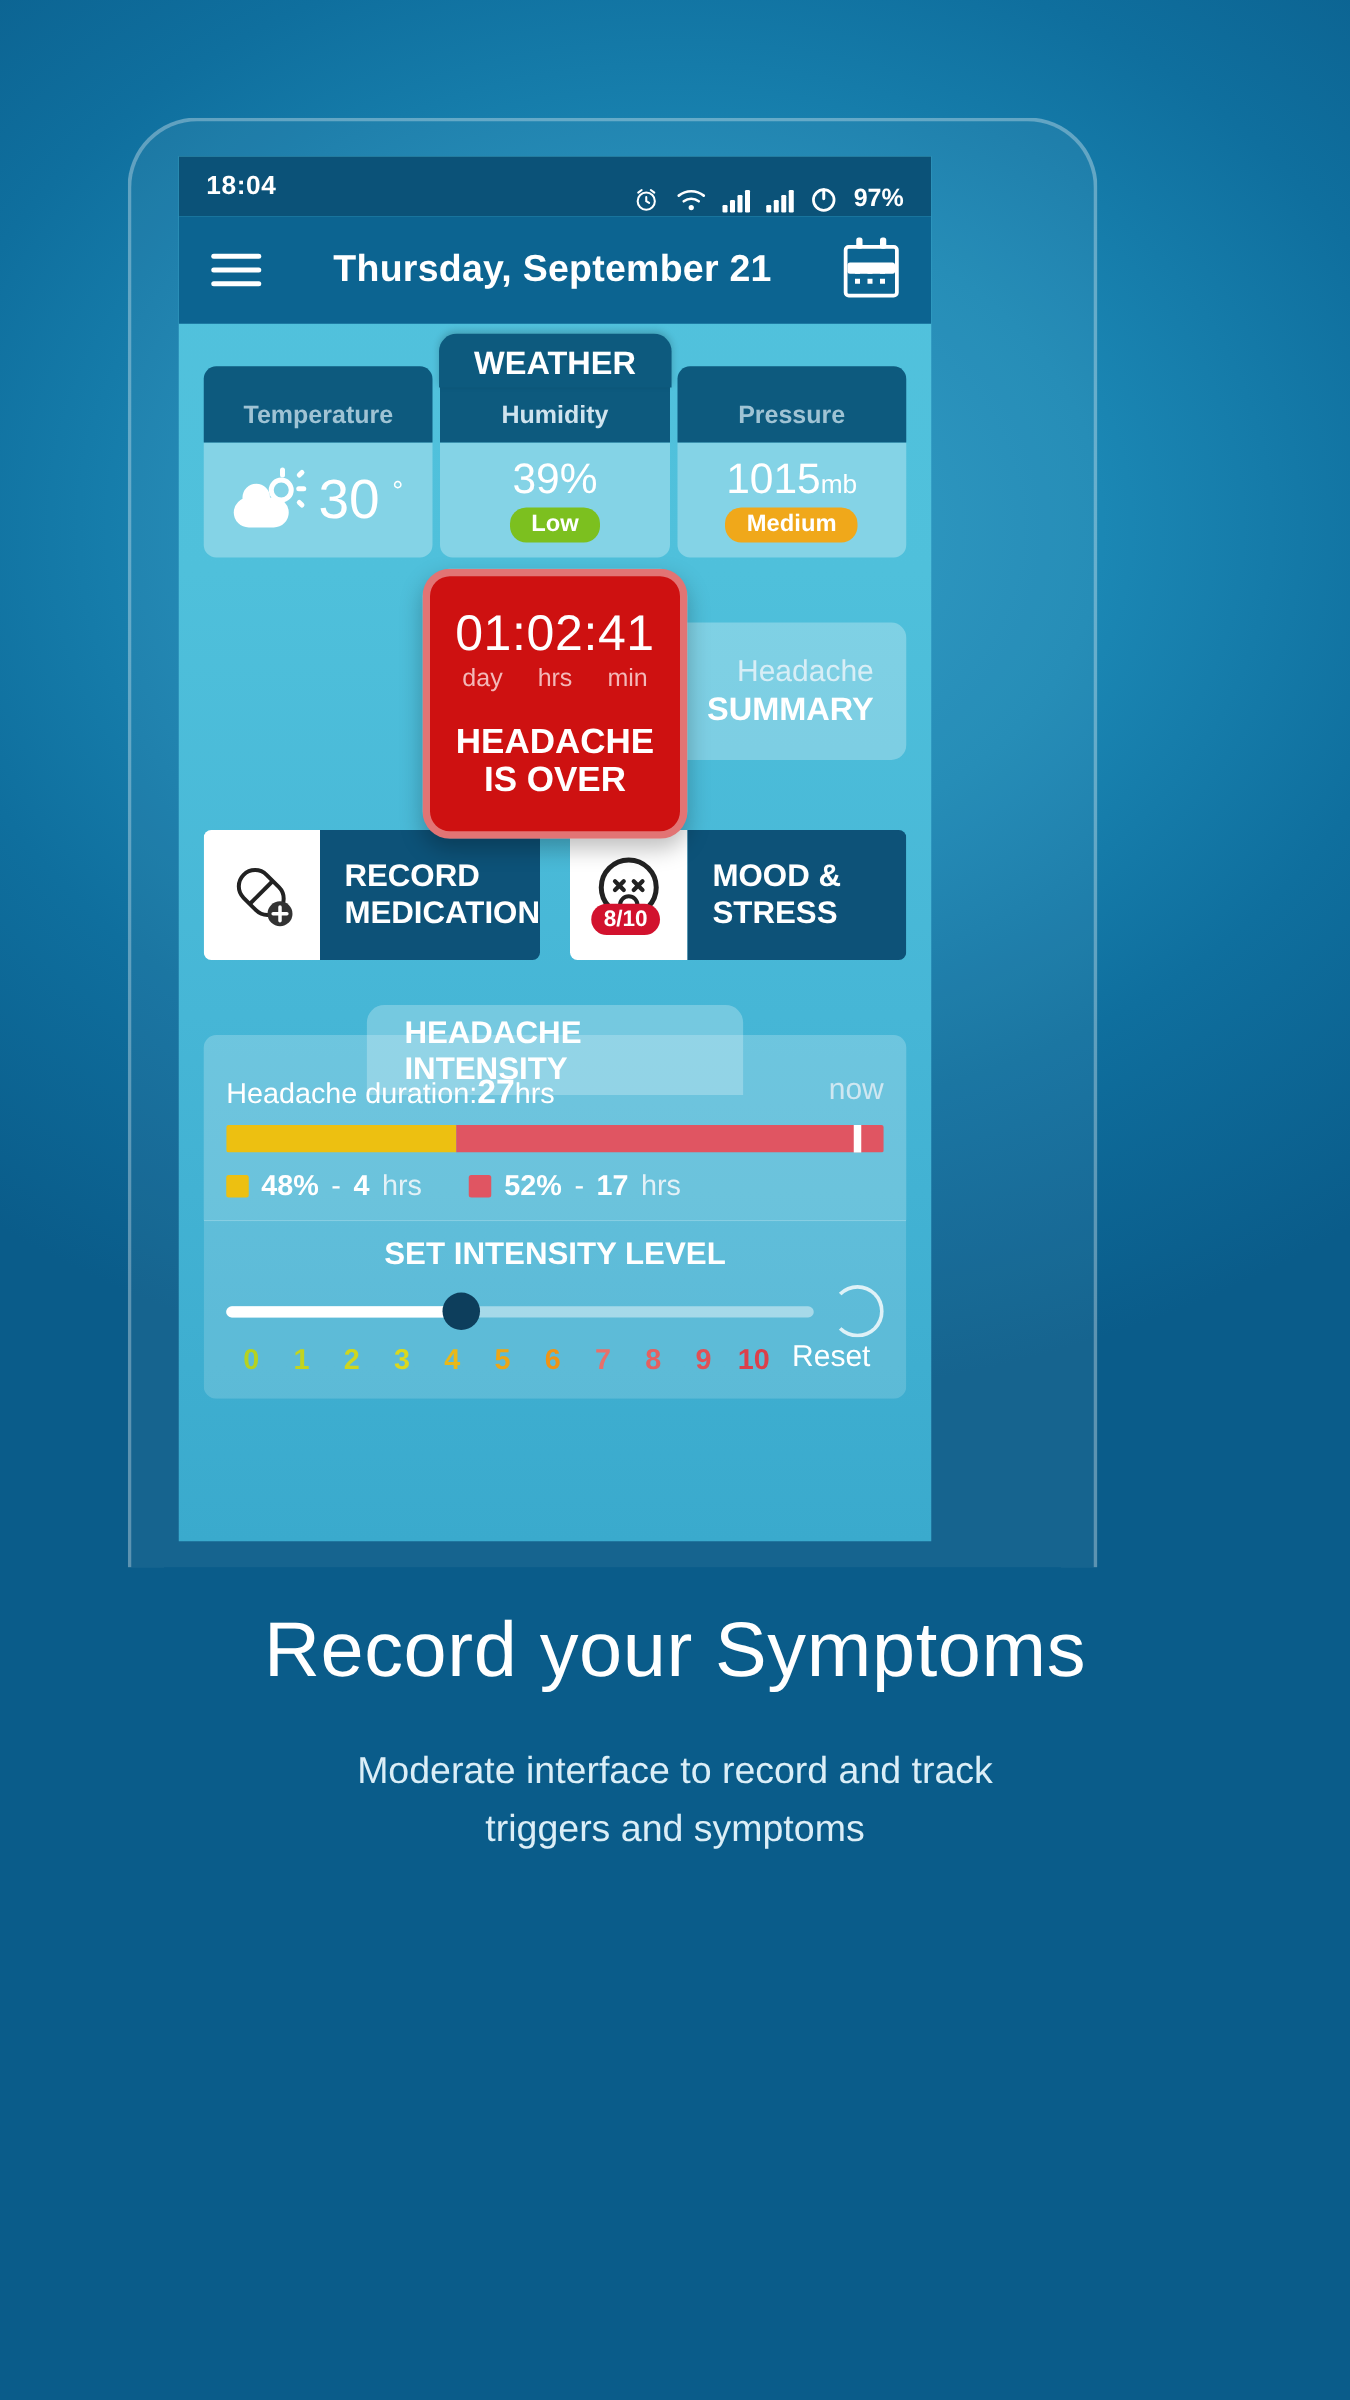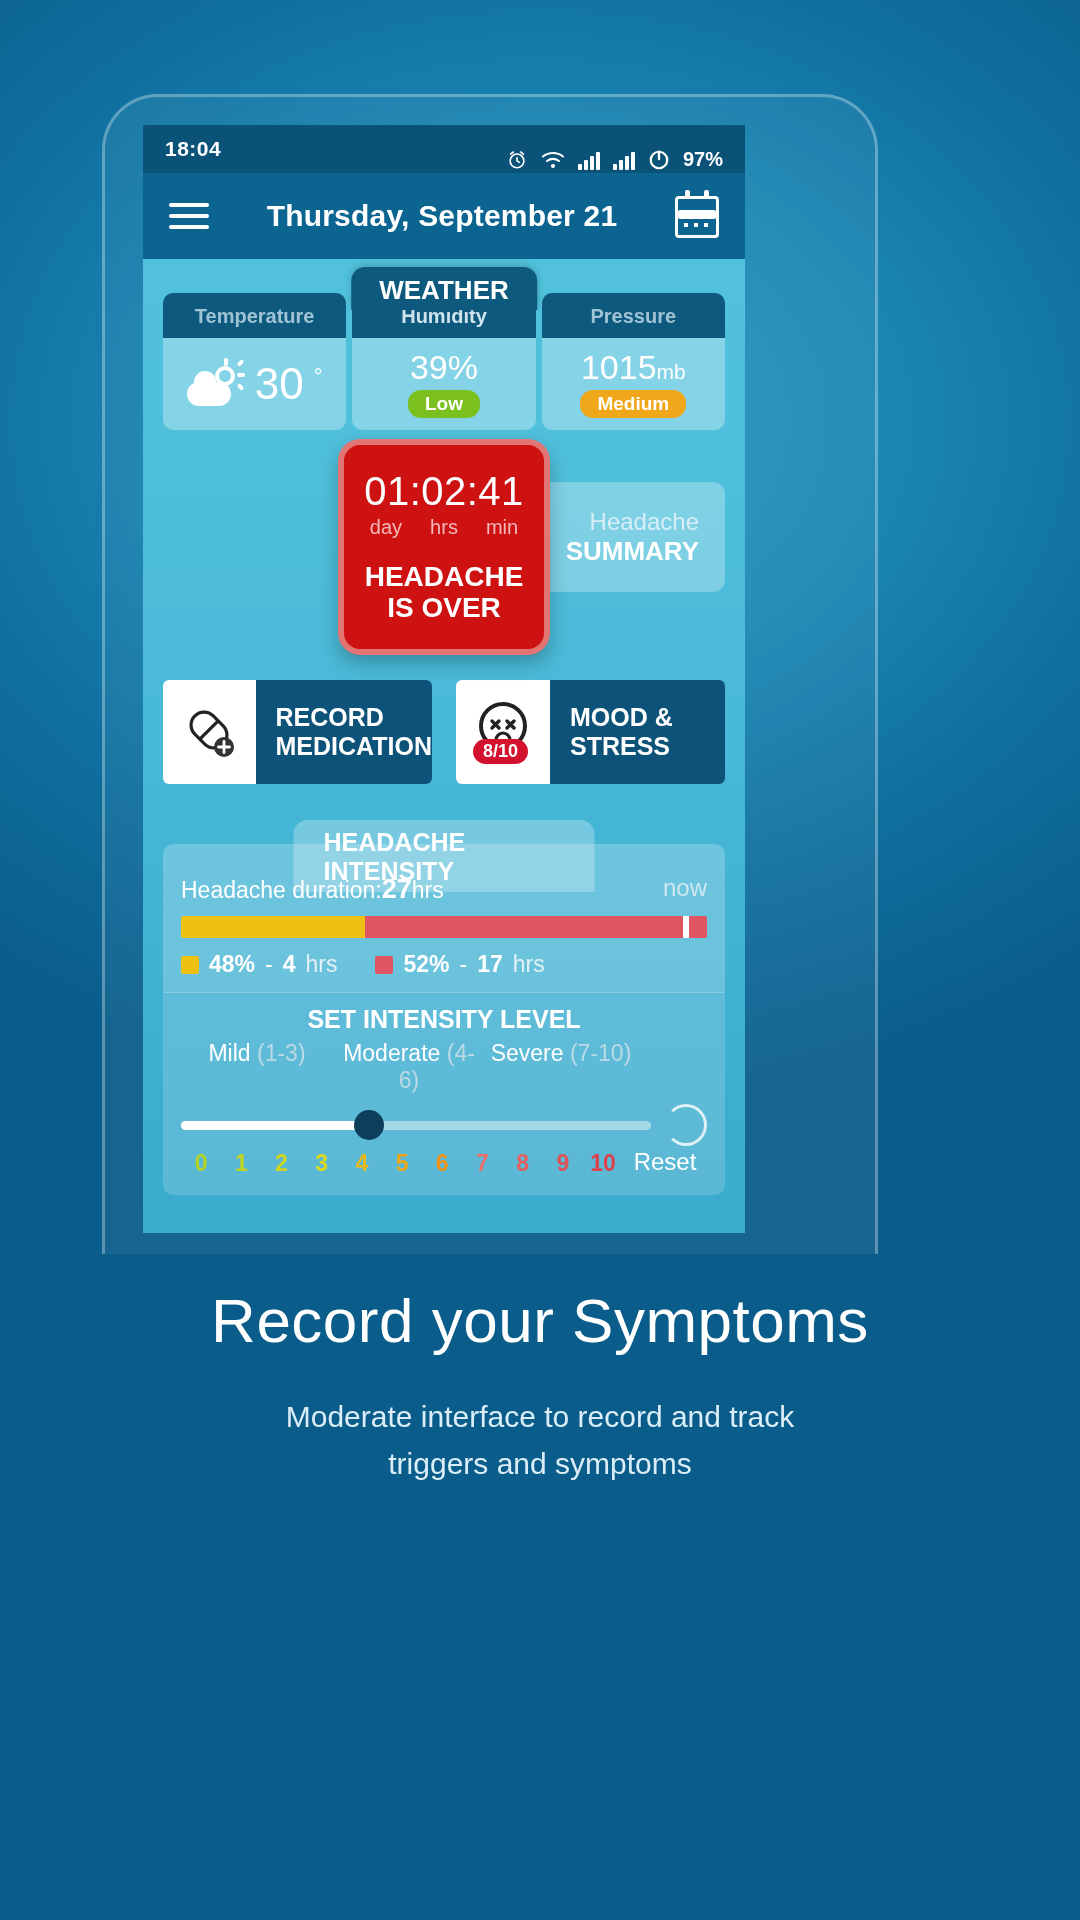--- a/index.html
+++ b/index.html
@@ -61,21 +61,21 @@
   .weather-wrap{ position:relative; margin-top:34px; padding:0 20px; }
   .weather-tab{
     position:absolute; left:50%; transform:translateX(-50%); top:-26px;
     background:#0d5a7e; color:#fff; border-radius:14px 14px 0 0;
     padding:8px 28px 4px; font-size:26px; font-weight:bold; z-index:3;
     box-shadow:0 -2px 6px rgba(0,0,0,.18);
   }
   .weather-head{ display:flex; gap:6px; position:relative; z-index:2;}
   .wh-cell{
     flex:1; background:#0d5a7e; color:#9fc3d4; text-align:center;
-    font-size:20px; font-weight:bold; padding:12px 0 10px;
+    font-size:20px; font-weight:bold; padding:28px 0 10px;
     border-radius:10px 10px 0 0;
   }
   .wh-cell.mid{ color:#cfe3ee; border-radius:0; }
   .weather-body{ display:flex; gap:6px; }
   .wb-cell{
     flex:1; background:rgba(255,255,255,.30); min-height:92px;
     display:flex; align-items:center; justify-content:center; flex-direction:column;
     color:#fff; border-radius:0 0 10px 10px; padding:8px 0;
   }
   .temp-row{ display:flex; align-items:center; gap:10px; }
@@ -115,21 +115,21 @@
     width:212px; height:216px; background:#ce1111; border-radius:22px;
     border:6px solid rgba(255,255,255,.42);
     display:flex; flex-direction:column; align-items:center; justify-content:center;
     color:#fff; box-shadow:0 8px 18px rgba(0,0,0,.25); z-index:4;
   }
   .tnum{ font-size:40px; font-weight:300; letter-spacing:.5px; line-height:1;}
   .tunits{ display:flex; gap:28px; font-size:20px; color:#f3b8b8; margin-top:5px;}
   .tstatus{ margin-top:22px; font-size:28px; font-weight:bold; text-align:center; line-height:1.12;}
 
   
-  .actions{ margin-top:66px; padding:0 20px; display:flex; gap:24px;align-items:flex-end;}
+  .actions{ margin-top:34px; padding:0 20px; display:flex; gap:24px;align-items:flex-end;}
   .act{ flex:1; display:flex; height:104px; border-radius:6px; overflow:hidden;}
   .act .ico-box{ width:94px; background:#fff; display:flex; align-items:center; justify-content:center;}
   .act .lab{ flex:1; background:#0d5278; color:#fff; display:flex; align-items:center;
              padding-left:20px; font-size:25px; font-weight:bold; line-height:1.15;}
   .pill-ico{ position:relative; width:56px;height:56px;}
   .mood-ico{ position:relative; width:60px;height:60px;}
   .mood-ico .face{ position:absolute; left:6px; top:0; width:48px;height:48px;border:4px solid #222;border-radius:50%;}
   .mood-ico .badge{ position:absolute; left:0; bottom:-2px; background:#d2122e; color:#fff;
     font-size:18px;font-weight:bold;border-radius:14px;padding:2px 10px;}
 
@@ -359,25 +359,20 @@
           <b>52%</b>
             <span> - </span>
             <b>17</b>
             <span class="hrs"> hrs</span>
         </div>
       </div>
     </div>
 
     <div class="level-box">
       <div class="level-title">SET INTENSITY LEVEL</div>
-      <div class="level-heads">
-        <span><span>Mild</span> <em>(1-3)</em></span>
-        <span><span>Moderate</span> <em>(4-6)</em></span>
-        <span><span>Severe</span> <em>(7-10)</em></span>
-      </div>
       <div class="slider-row">
         <div class="slider">
           <div class="track"></div>
           <div class="track-fill"></div>
           <div class="knob"></div>
         </div>
         <div class="reset-ico"></div>
       </div>
       <div style="display:flex;align-items:center">
         <div class="ticks" style="flex:1">

